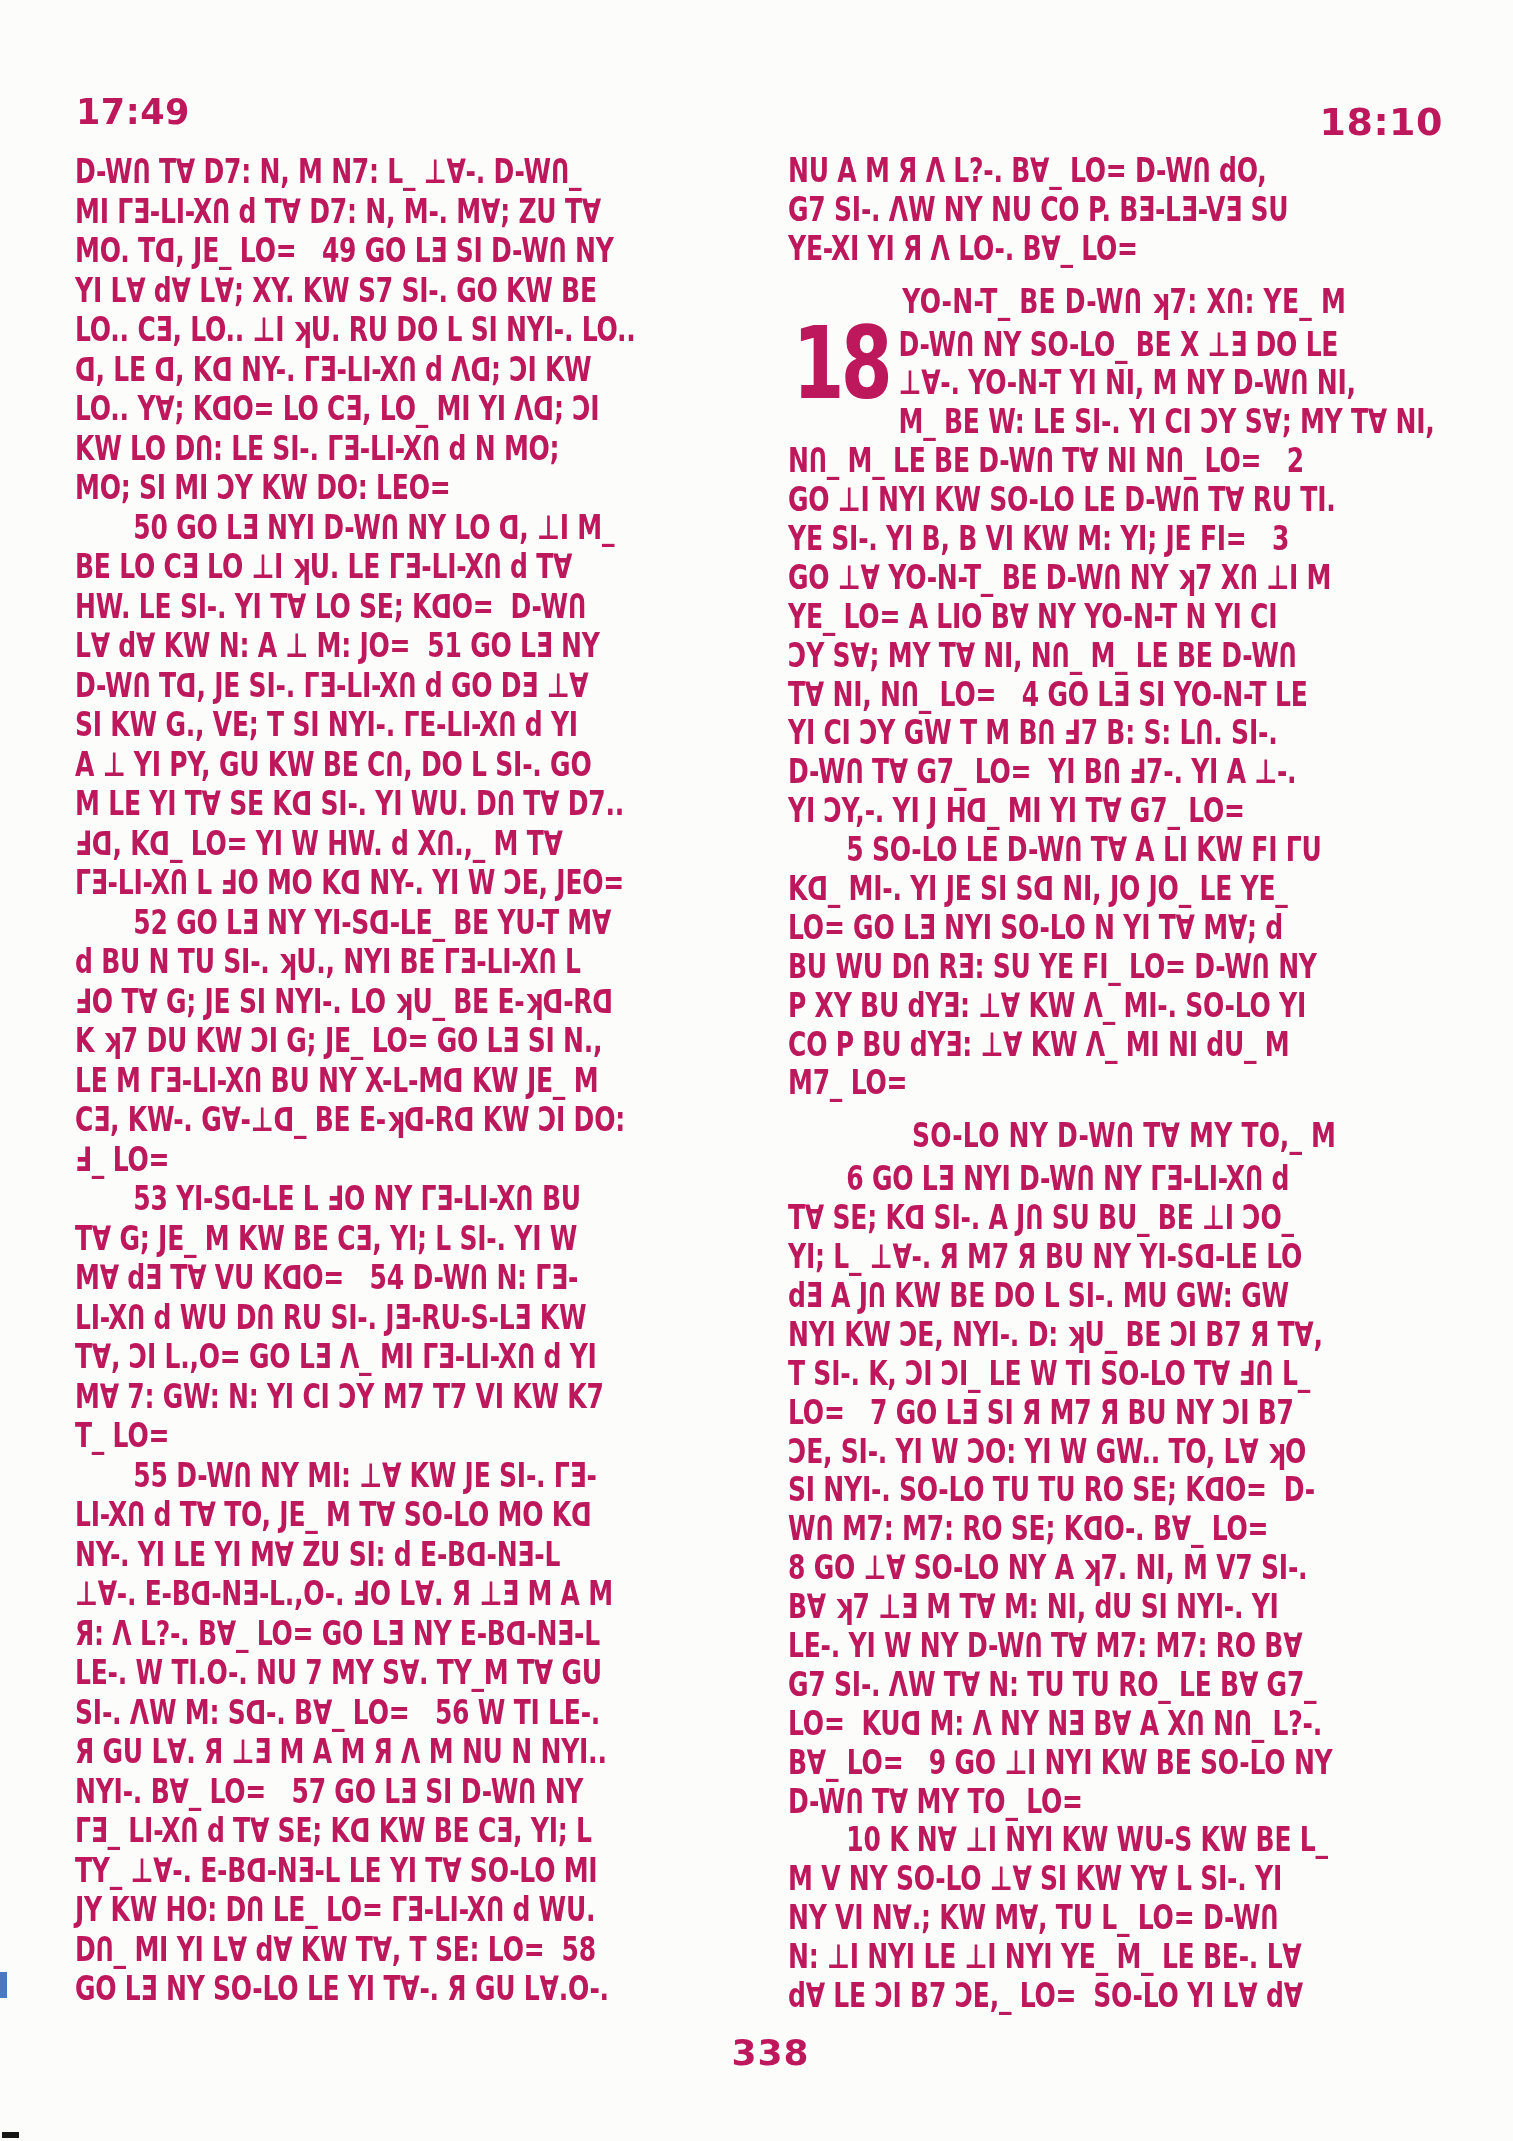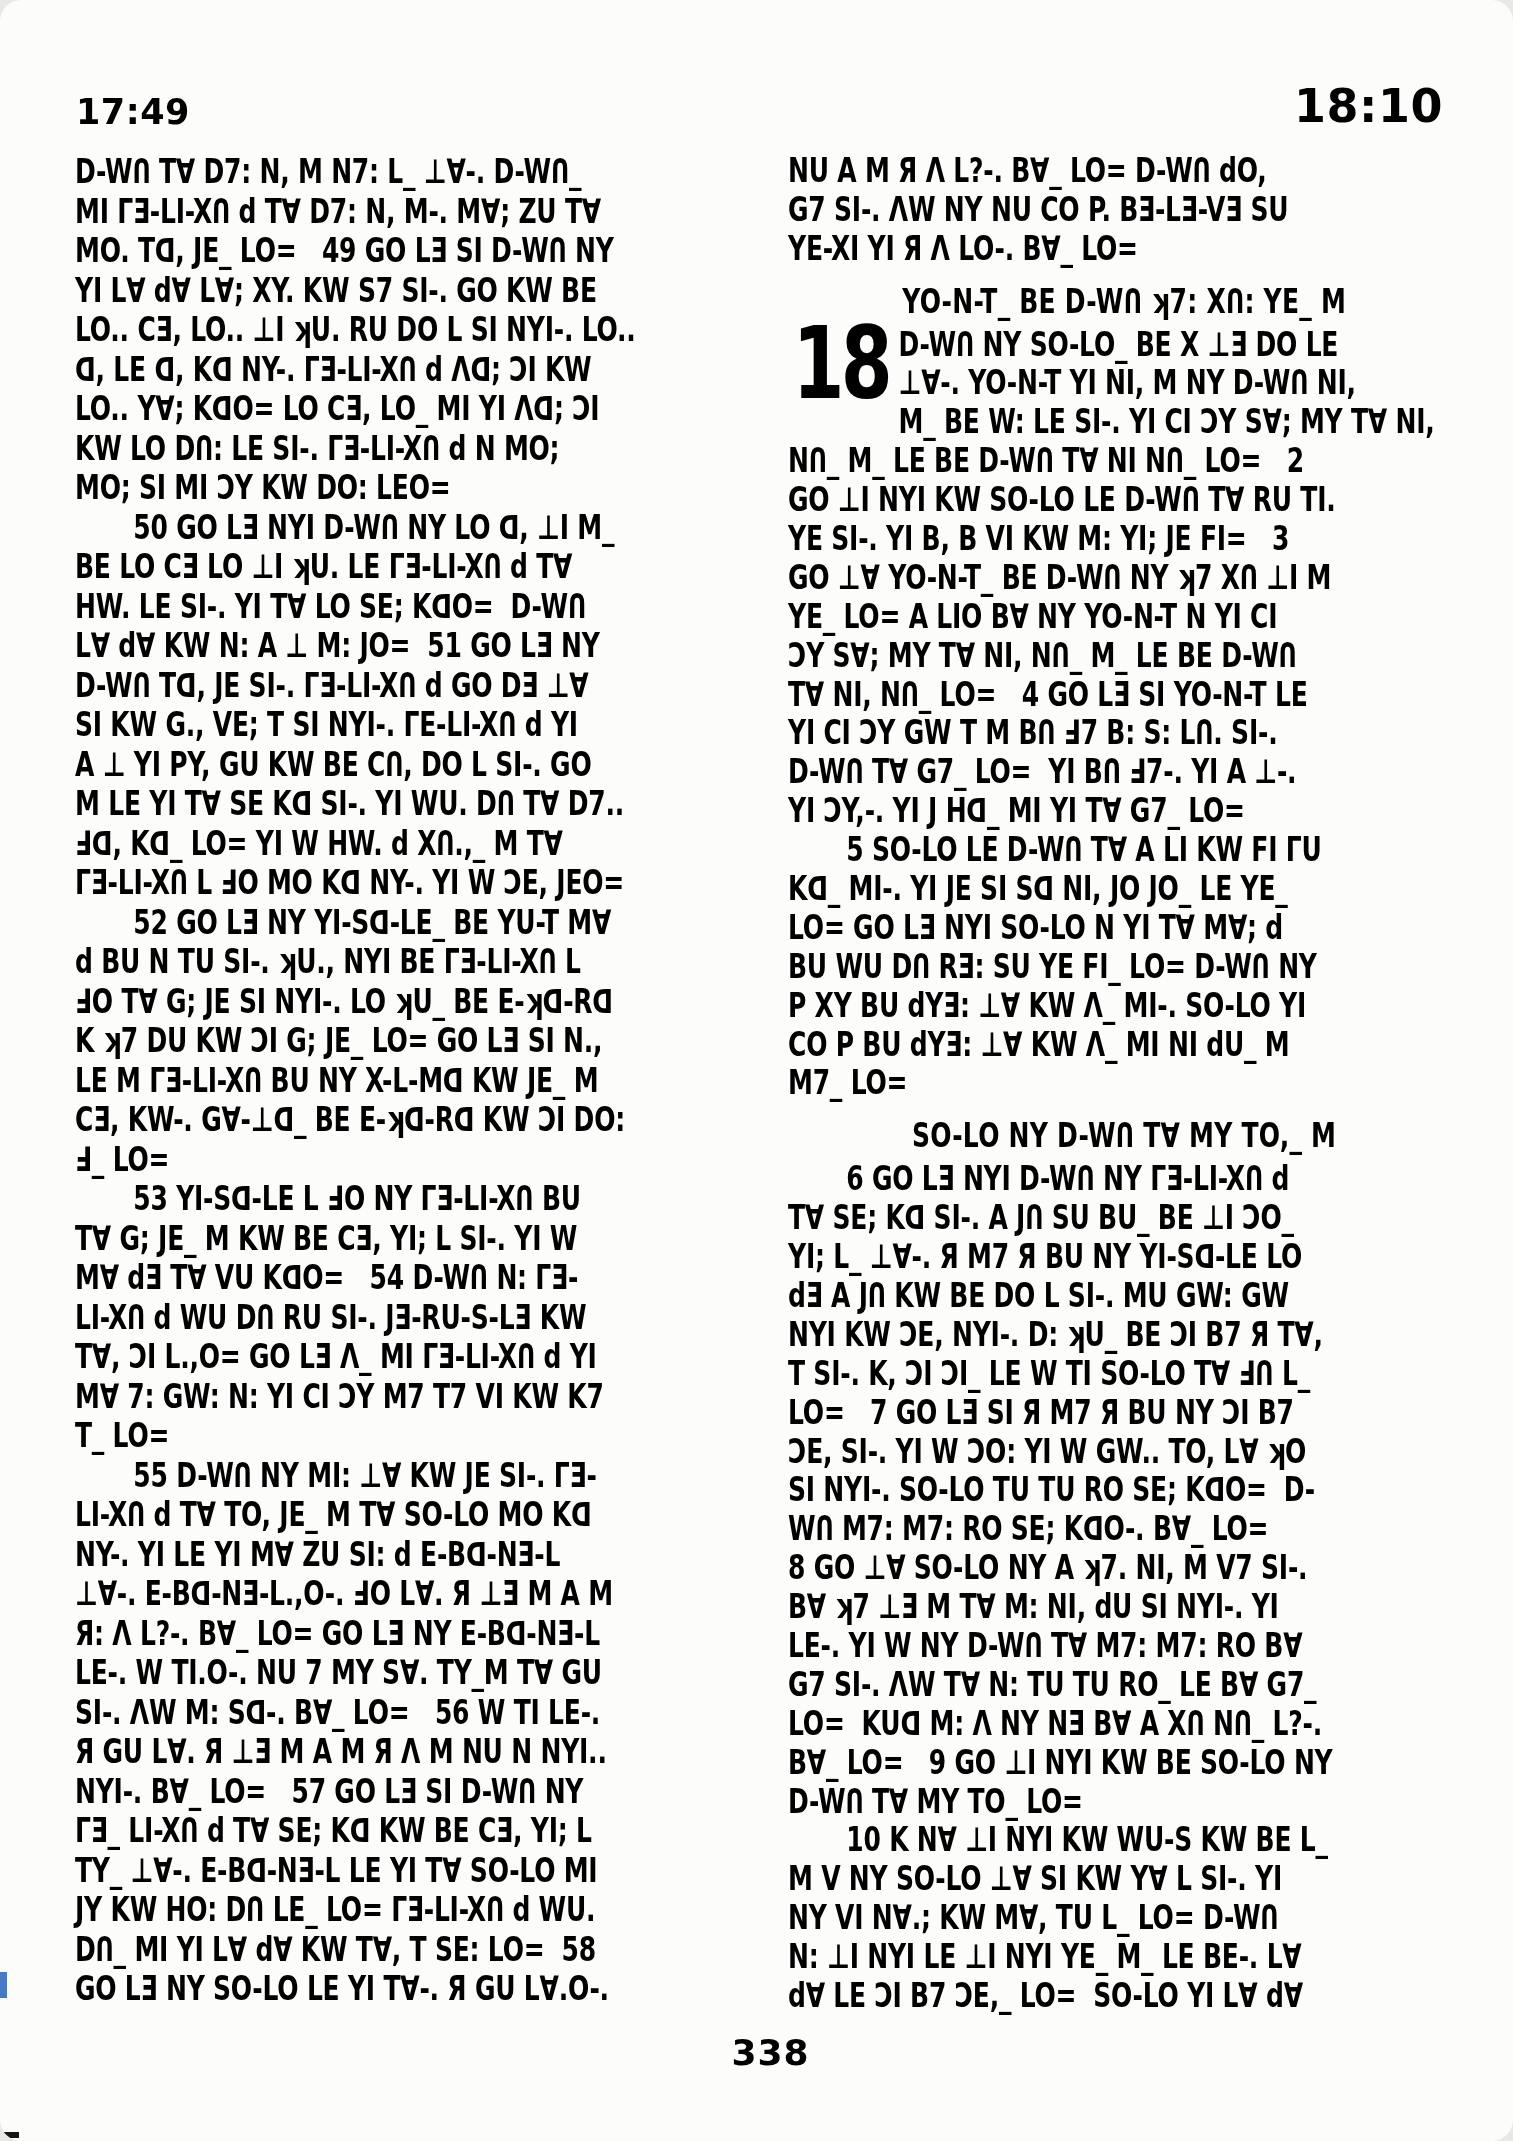--- a/index.html
+++ b/index.html
@@ -1,24 +1,24 @@
 <!DOCTYPE html>
 <html><head>
 <meta charset="utf-8">
 <style>
   html,body { margin:0; padding:0; background:#e8e8e6; }
   .page {
     position:relative; width:1513px; height:2141px;
     background:#fcfcfa; overflow:hidden;
     font-family:"DejaVu Sans", sans-serif;
-    color:#000000; font-weight:bold;border-radius:21px;
+    color:#be185d; font-weight:bold;
   }
   .hdr-left  { position:absolute; top:92px; left:76px;  font-size:35px; letter-spacing:0.5px; }
   .hdr-title { position:absolute; top:92px; left:0; right:0; text-align:center; font-size:35px; letter-spacing:1px; }
-  .hdr-right { position:absolute; top:79px; right:70px; font-size:46px; letter-spacing:0.5px; }
+  .hdr-right { position:absolute; top:100px; right:70px; font-size:38px; letter-spacing:0.5px; }
 
   .col {
     position:absolute; top:152px; width:900px;
     transform:scaleX(0.747); transform-origin:left top;
     font-size:33.5px; letter-spacing:-0.3px; white-space:pre;
   }
   .col-left  { left:75px; }
   .col-right { left:788px; }
   .col-left  .line { height:39.5px; line-height:39.5px; }
   .col-right .line { height:38.9px; line-height:38.9px; }

